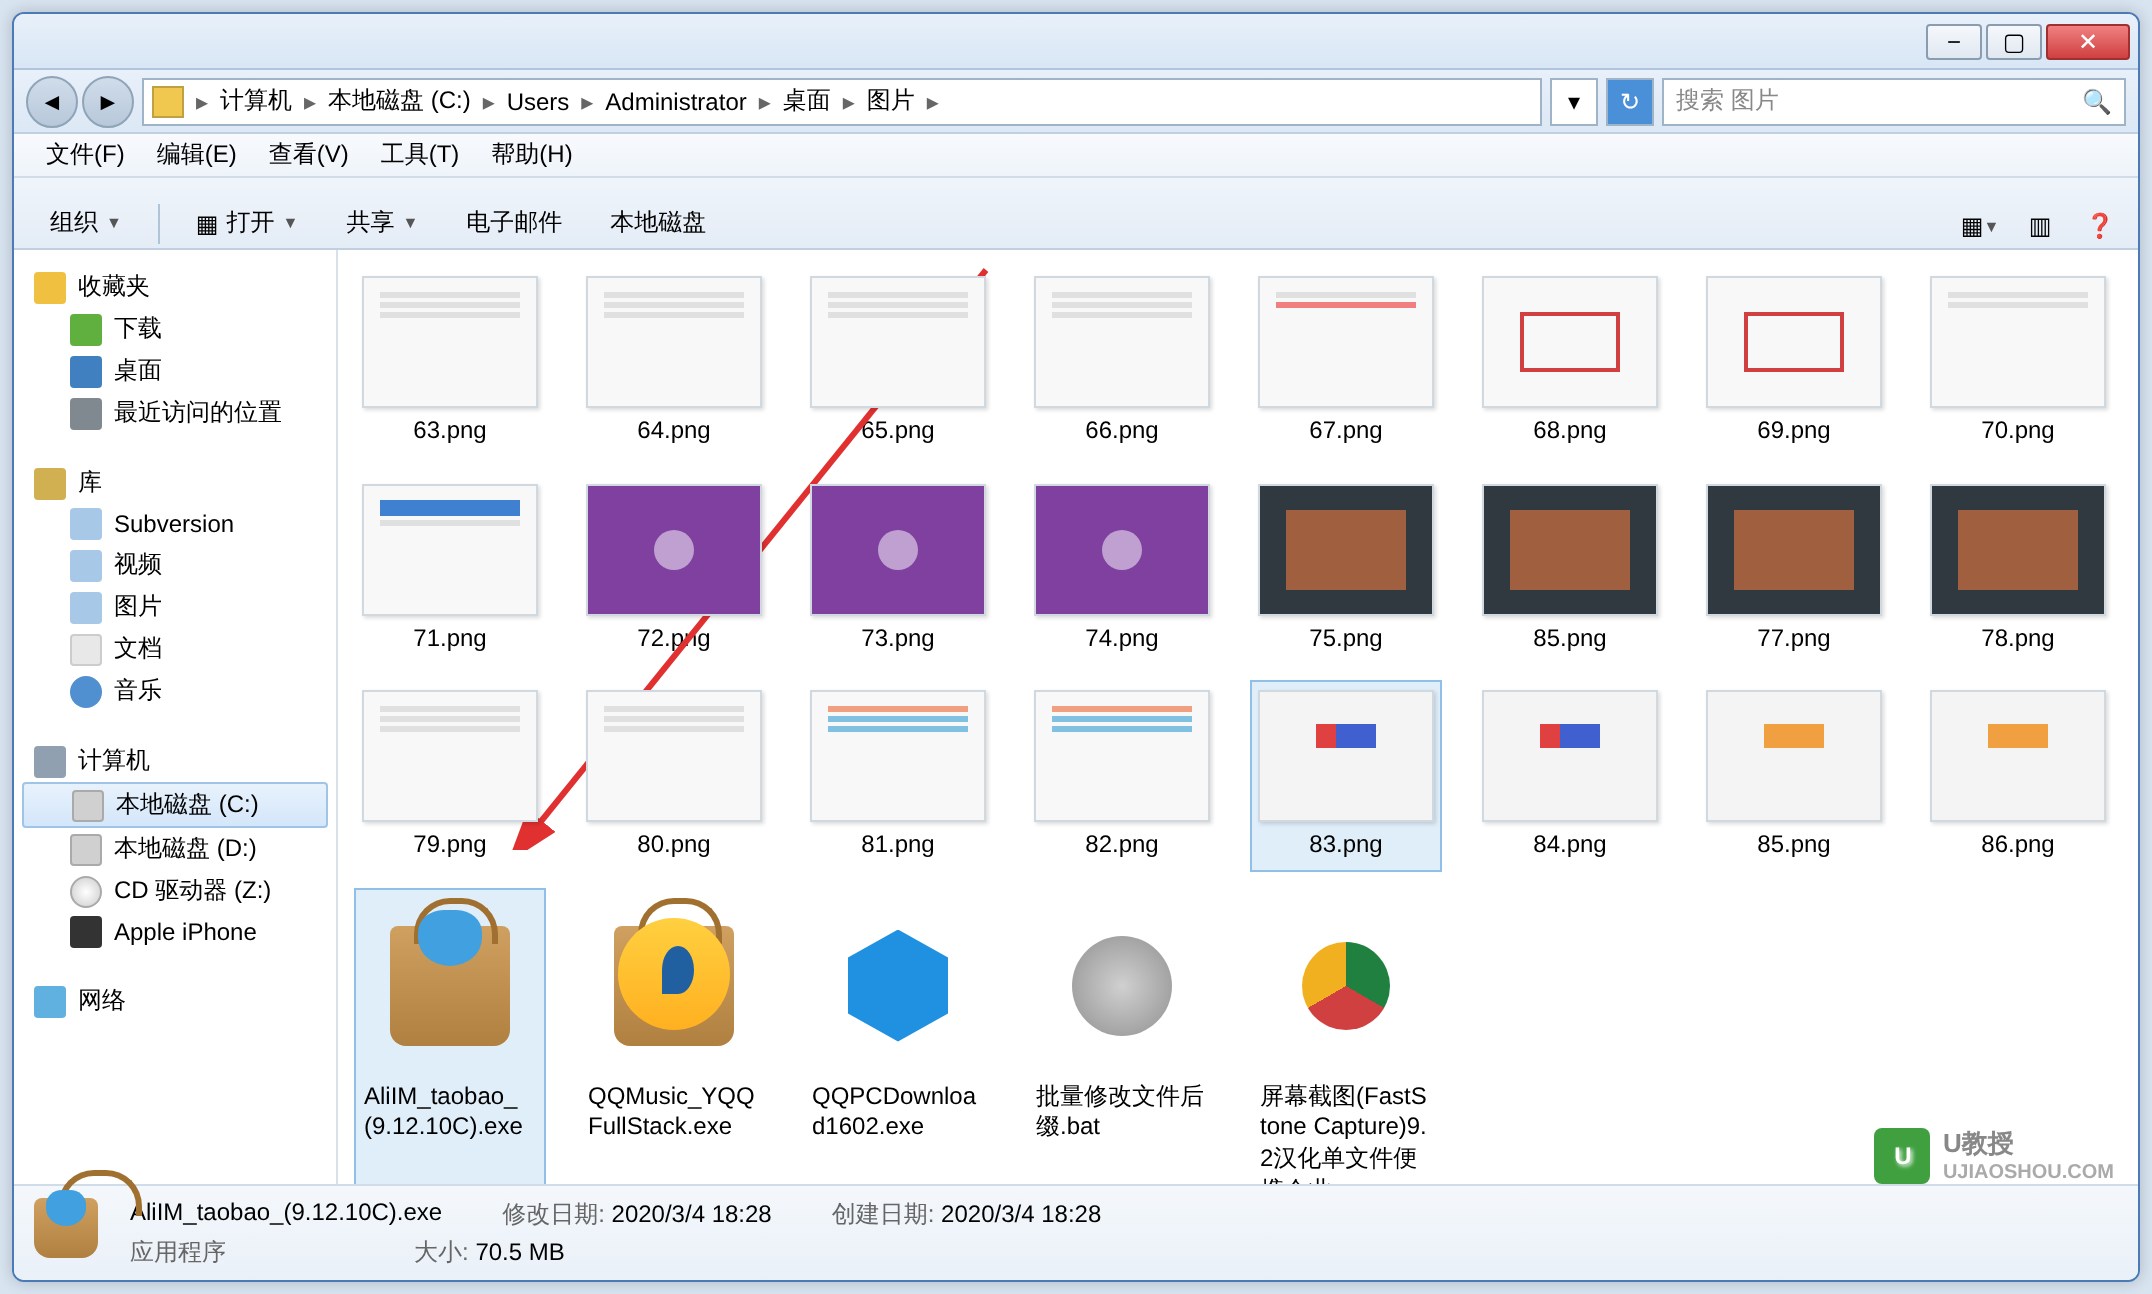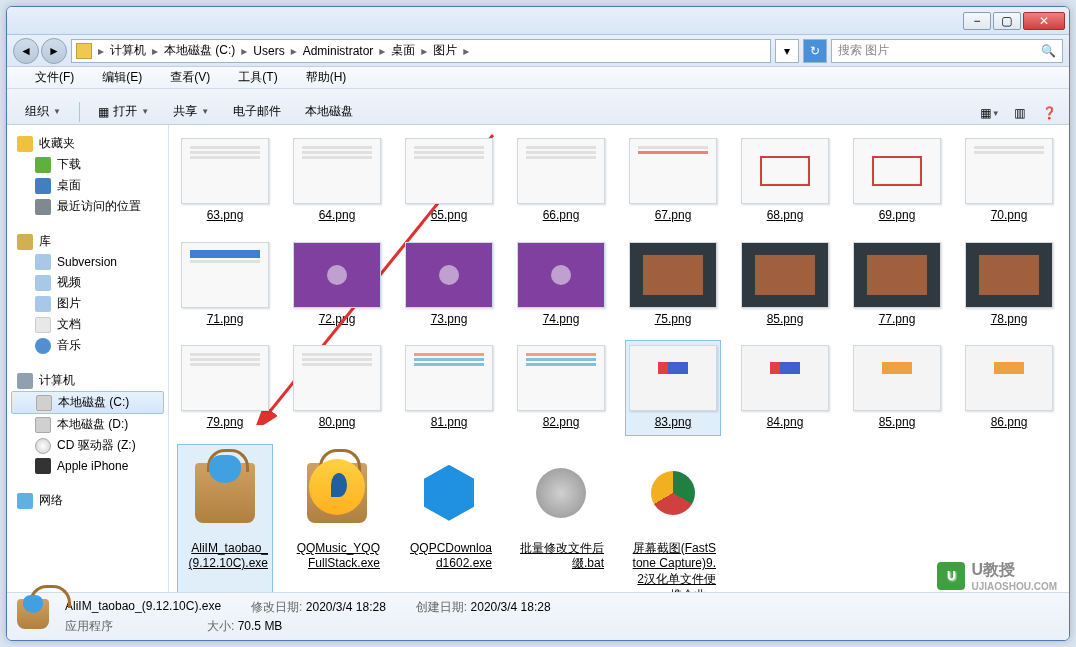--- a/index.html
+++ b/index.html
@@ -12,21 +12,21 @@
 .navbtns { display: flex; gap: 2px; }
 .navcircle { width: 26px; height: 26px; border-radius: 50%; background: linear-gradient(#d0dcea, #b8c8da); border: 1px solid #90a4b8; display: flex; align-items: center; justify-content: center; }
 .breadcrumb { flex: 1; height: 24px; background: #fff; border: 1px solid #a0b4c8; display: flex; align-items: center; padding: 0 4px; }
 .bc-icon { width: 16px; height: 16px; background: #f0c850; border: 1px solid #c0a040; margin-right: 4px; }
 .bc-item { padding: 0 4px; cursor: pointer; }
 .bc-sep { width: 10px; text-align: center; color: #666; }
 .refreshbox { width: 24px; height: 24px; background: #fff; border: 1px solid #a0b4c8; display: flex; align-items: center; justify-content: center; }
 .refreshbox.blue { background: #4a90d8; color: #fff; }
 .searchbox { width: 232px; height: 24px; background: #fff; border: 1px solid #a0b4c8; display: flex; align-items: center; padding: 0 6px; color: #888; }
 .menubar { height: 22px; background: linear-gradient(#f8fafd, #eef4fa); display: flex; align-items: center; padding: 0 8px; border-bottom: 1px solid #d0dce8; }
-.menuitem { padding: 0 8px; cursor: pointer; margin-left: 12px; }
+.menuitem { padding: 0 8px; cursor: pointer; }
 .toolbar { height: 36px; background: linear-gradient(#f0f5fb, #e4ecf6); display: flex; align-items: flex-end; padding: 0 8px; border-bottom: 1px solid #c0d0e0; justify-content: space-between; }
 .tb-left { display: flex; align-items: center; gap: 4px; }
 .tb-btn { padding: 4px 10px; cursor: pointer; border-radius: 2px; display: flex; align-items: center; gap: 4px; }
 .tb-sep { width: 1px; height: 20px; background: #b0c4d8; margin: 0 4px; }
 .tb-arrow { font-size: 8px; color: #555; }
 .tb-right { display: flex; gap: 8px; }
 .tb-icon { width: 22px; height: 22px; display: flex; align-items: center; justify-content: center; cursor: pointer; }
 .body { flex: 1; display: flex; overflow: hidden; }
 .sidebar { width: 162px; background: #fff; border-right: 1px solid #d8e0e8; padding: 8px 0; overflow-y: auto; }
 .side-group { margin-bottom: 14px; }
@@ -65,21 +65,21 @@
 .thumb .baidu-logo { width: 30px; height: 12px; background: linear-gradient(90deg, #e04040 33%, #4060d0 33%); margin: 4px auto; }
 .icon-large { width: 88px; height: 88px; display: flex; align-items: center; justify-content: center; }
 .icon-bag { width: 60px; height: 60px; background: linear-gradient(#d0a060, #b08040); border-radius: 4px 4px 8px 8px; position: relative; }
 .icon-bag::before { content: ''; position: absolute; top: -14px; left: 12px; width: 36px; height: 20px; border: 3px solid #a07030; border-bottom: none; border-radius: 18px 18px 0 0; }
 .icon-bag .wang { position: absolute; top: -8px; left: 14px; width: 32px; height: 28px; background: #40a0e0; border-radius: 40% 40% 50% 50%; }
 .icon-qq { width: 56px; height: 56px; background: linear-gradient(#ffd040, #ffb020); border-radius: 50%; position: relative; }
 .icon-qq .note { position: absolute; top: 14px; left: 22px; width: 16px; height: 24px; background: #2060a0; border-radius: 50% 50% 50% 0; }
 .icon-pc { width: 50px; height: 56px; background: #2090e0; clip-path: polygon(50% 0%, 100% 25%, 100% 75%, 50% 100%, 0% 75%, 0% 25%); }
 .icon-gear { width: 50px; height: 50px; background: radial-gradient(#d0d0d0, #909090); border-radius: 50%; }
 .icon-fs { width: 44px; height: 44px; background: conic-gradient(#208040 0 120deg, #d04040 120deg 240deg, #f0b020 240deg); border-radius: 50%; }
-.fname { text-align: right; margin-top: 4px; line-height: 1.3; word-break: break-all; max-width: 96px; text-decoration: underline; }
+.fname { text-align: left; margin-top: 4px; line-height: 1.3; word-break: break-all; max-width: 96px; }
 .statusbar { height: 48px; background: linear-gradient(#f4f8fc, #eaf0f8); border-top: 1px solid #d0dce8; display: flex; align-items: center; padding: 4px 10px; gap: 12px; }
 .sb-icon { width: 36px; height: 36px; }
 .sb-info { display: flex; flex-direction: column; gap: 2px; }
 .sb-row { display: flex; gap: 30px; }
 .sb-label { color: #666; }
 .arrow-annotation { position: absolute; top: 0; left: 84px; width: 280px; height: 300px; pointer-events: none; }
 .watermark { position: absolute; right: 12px; bottom: 48px; color: #888; font-size: 14px; font-weight: bold; text-shadow: 1px 1px 2px #fff; display: flex; align-items: center; gap: 6px; }
 .watermark .logo { width: 28px; height: 28px; background: #40a040; border-radius: 4px; display: flex; align-items: center; justify-content: center; color: #fff; }
 </style>
 </head>
@@ -520,18 +520,18 @@
       <div class="sb-row">
         <span class="sb-label">应用程序</span>
         <span style="margin-left:64px"><span class="sb-label">大小:</span> <span>70.5 MB</span></span>
       </div>
     </div>
   </div>
 
   <div class="watermark">
     <div class="logo">U</div>
     <div>
-      <div style="font-size:16px">U教授</div>
+      <div style="font-size:13px">U教授</div>
       <div style="font-size:10px;color:#aaa">UJIAOSHOU.COM</div>
     </div>
   </div>
 
 </div>
 
 </body></html>

